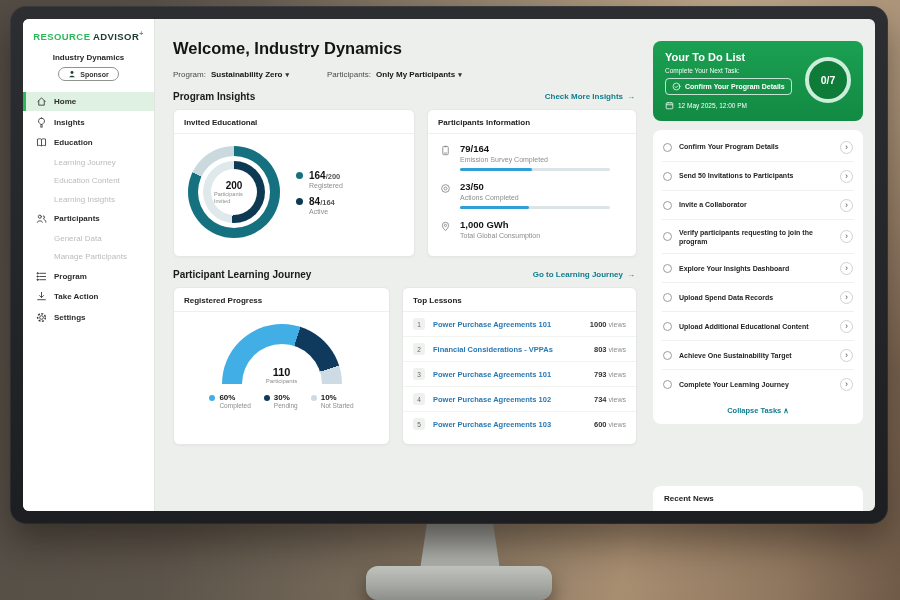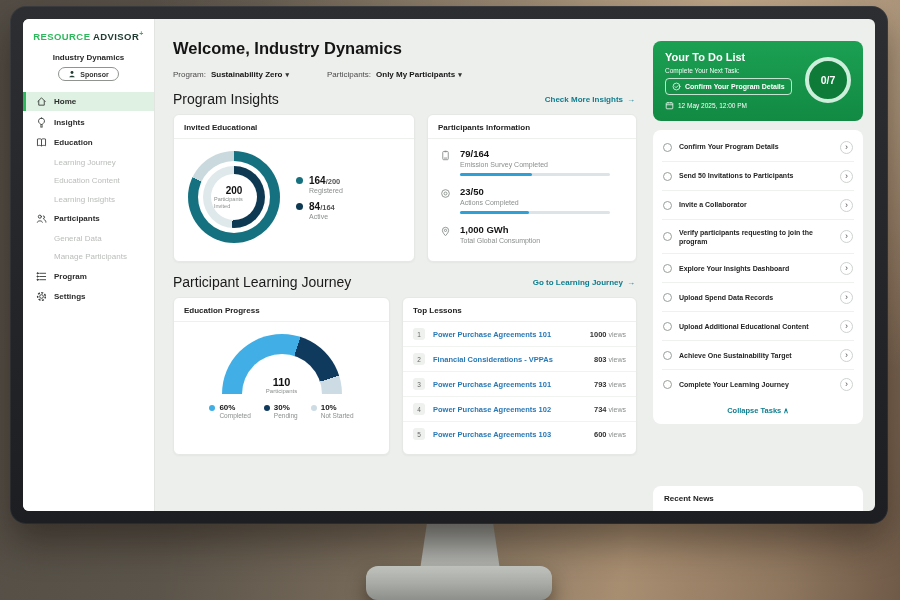--- a/index.html
+++ b/index.html
@@ -57,21 +57,21 @@
   .nav-item.active { background: #dff1e3; border-left: 3px solid #2eb85c; padding-left: 10px; }
   .nav-item.sub { padding-left: 31px; color: #b9bdb9; font-weight: normal; }
   
   .main { flex: 1; padding: 14px 14px 0 18px; }
   .page-title { font-size: 16.5px; font-weight: bold; color: #141414; margin: 6px 0 12px; }
   .filters { display: flex; gap: 38px; font-size: 8px; color: #4a4a4a; margin-bottom: 12px; }
   .filter { display: flex; align-items: center; gap: 5px; }
   .filter-value { font-weight: bold; color: #141414; cursor: pointer; display: flex; align-items: center; gap: 3px; }
   .chev { font-size: 7px; color: #333; }
   .section-row { display: flex; justify-content: space-between; align-items: center; margin: 8px 2px 7px 0; }
-  .section-title { font-size: 14px; font-weight: normal; color: #1a1a1a; }
+  .section-title { font-size: 10px; font-weight: bold; color: #1a1a1a; }
   .section-link { font-size: 8px; font-weight: bold; color: #0e7d8f; cursor: pointer; display: flex; gap: 4px; align-items: center; }
   .cards-row { display: flex; gap: 12px; }
   .card { background: #fff; border: 1px solid #e6e8e5; border-radius: 6px; box-shadow: 0 1px 2px rgba(0,0,0,.04); }
   .card-title { font-size: 8px; font-weight: bold; color: #222; padding: 8px 10px 6px; border-bottom: 1px solid #eef0ed; }
   .card-invited { width: 242px; height: 148px; }
   .card-info { flex: 1; height: 148px; }
   .card-edu { width: 217px; height: 158px; }
   .card-lessons { flex: 1; height: 158px; }
   
   .invited-body { display: flex; align-items: center; gap: 16px; padding: 12px 10px 10px 14px; }
@@ -199,20 +199,26 @@
           <div class="nav-item">
             <svg viewBox="0 0 12 12" stroke="currentColor" stroke-linecap="round">
                 <path d="M4 2.5h6.5M4 6h6.5M4 9.5h6.5" fill="none"></path>
                 <circle cx="1.8" cy="2.5" r=".7" fill="currentColor"></circle>
                 <circle cx="1.8" cy="6" r=".7" fill="currentColor"></circle>
                 <circle cx="1.8" cy="9.5" r=".7" fill="currentColor"></circle>
               </svg>
             <span>Program</span>
           </div>
           <div class="nav-item">
+            <svg viewBox="0 0 12 12" fill="none" stroke="currentColor" stroke-linecap="round" stroke-linejoin="round">
+                <path d="M6 1.5V7M3.8 5L6 7.2 8.2 5M1.8 9.5h8.4"></path>
+              </svg>
+            <span>Take Action</span>
+          </div>
+          <div class="nav-item">
             <svg viewBox="0 0 12 12" fill="none" stroke="currentColor">
                 <circle cx="6" cy="6" r="2"></circle>
                 <circle cx="6" cy="6" r="4.2" stroke-width="1.6" stroke-dasharray="2.2 1.6"></circle>
               </svg>
             <span>Settings</span>
           </div>
         </nav>
       </aside>
 
       <main class="main">
@@ -322,21 +328,21 @@
         <div class="section-row" style="margin-top:12px">
           <span class="section-title">Participant Learning Journey</span>
           <span class="section-link">
             <span>Go to Learning Journey</span>
             <span>→</span>
           </span>
         </div>
 
         <div class="cards-row">
           <div class="card card-edu">
-            <div class="card-title">Education Progress</div>
+            <div class="card-title">Registered Progress</div>
             <div class="gauge-wrap">
               <div class="gauge-arc" style="background: conic-gradient(from 270deg, rgb(65, 174, 229) 0%, rgb(65, 174, 229) 30%, rgb(15, 58, 94) 30%, rgb(15, 58, 94) 45%, rgb(204, 219, 228) 45%, rgb(204, 219, 228) 50%, transparent 50%, transparent 100%);"></div>
               <div class="gauge-hole"></div>
               <div class="gauge-text">
                 <div class="gauge-val">110</div>
                 <div class="gauge-lab">Participants</div>
               </div>
             </div>
             <div class="gauge-legend">
               <div class="gl-item">

